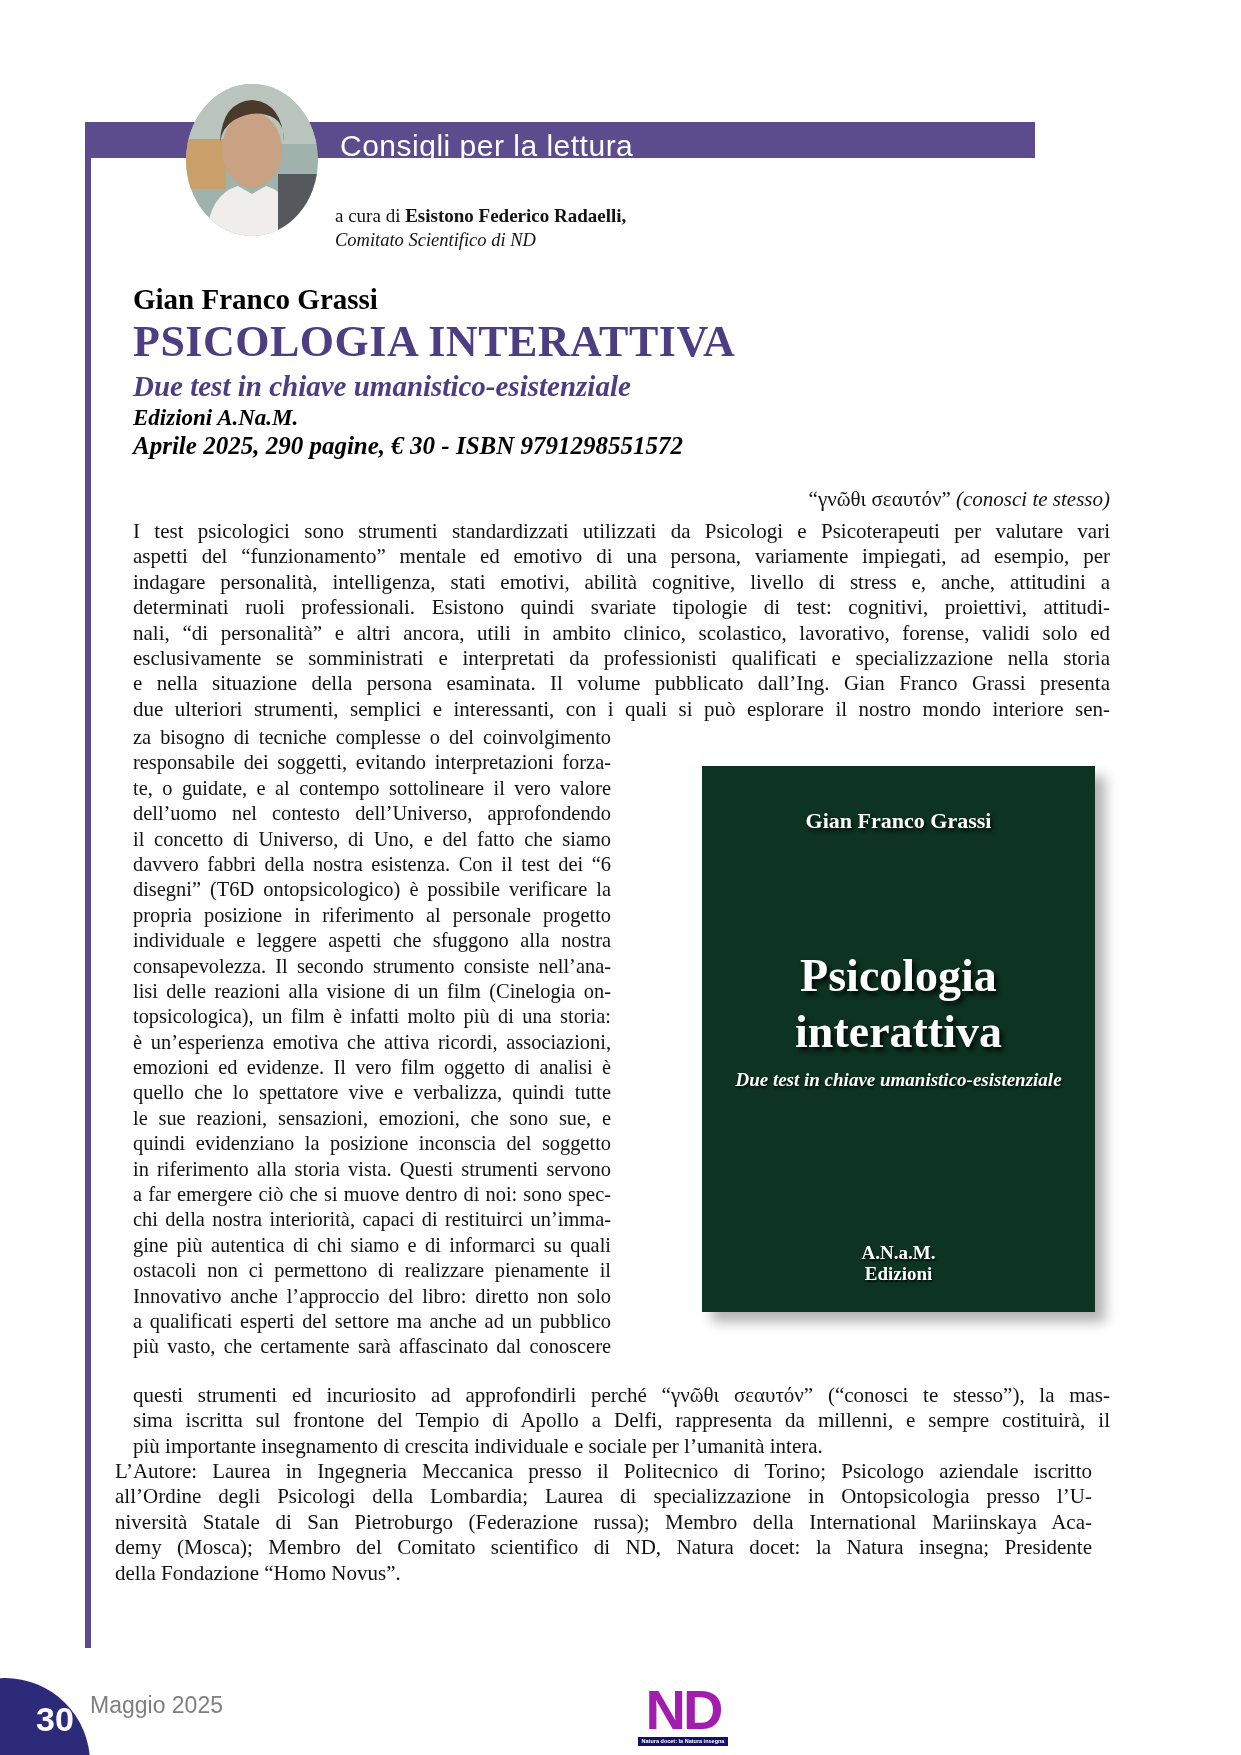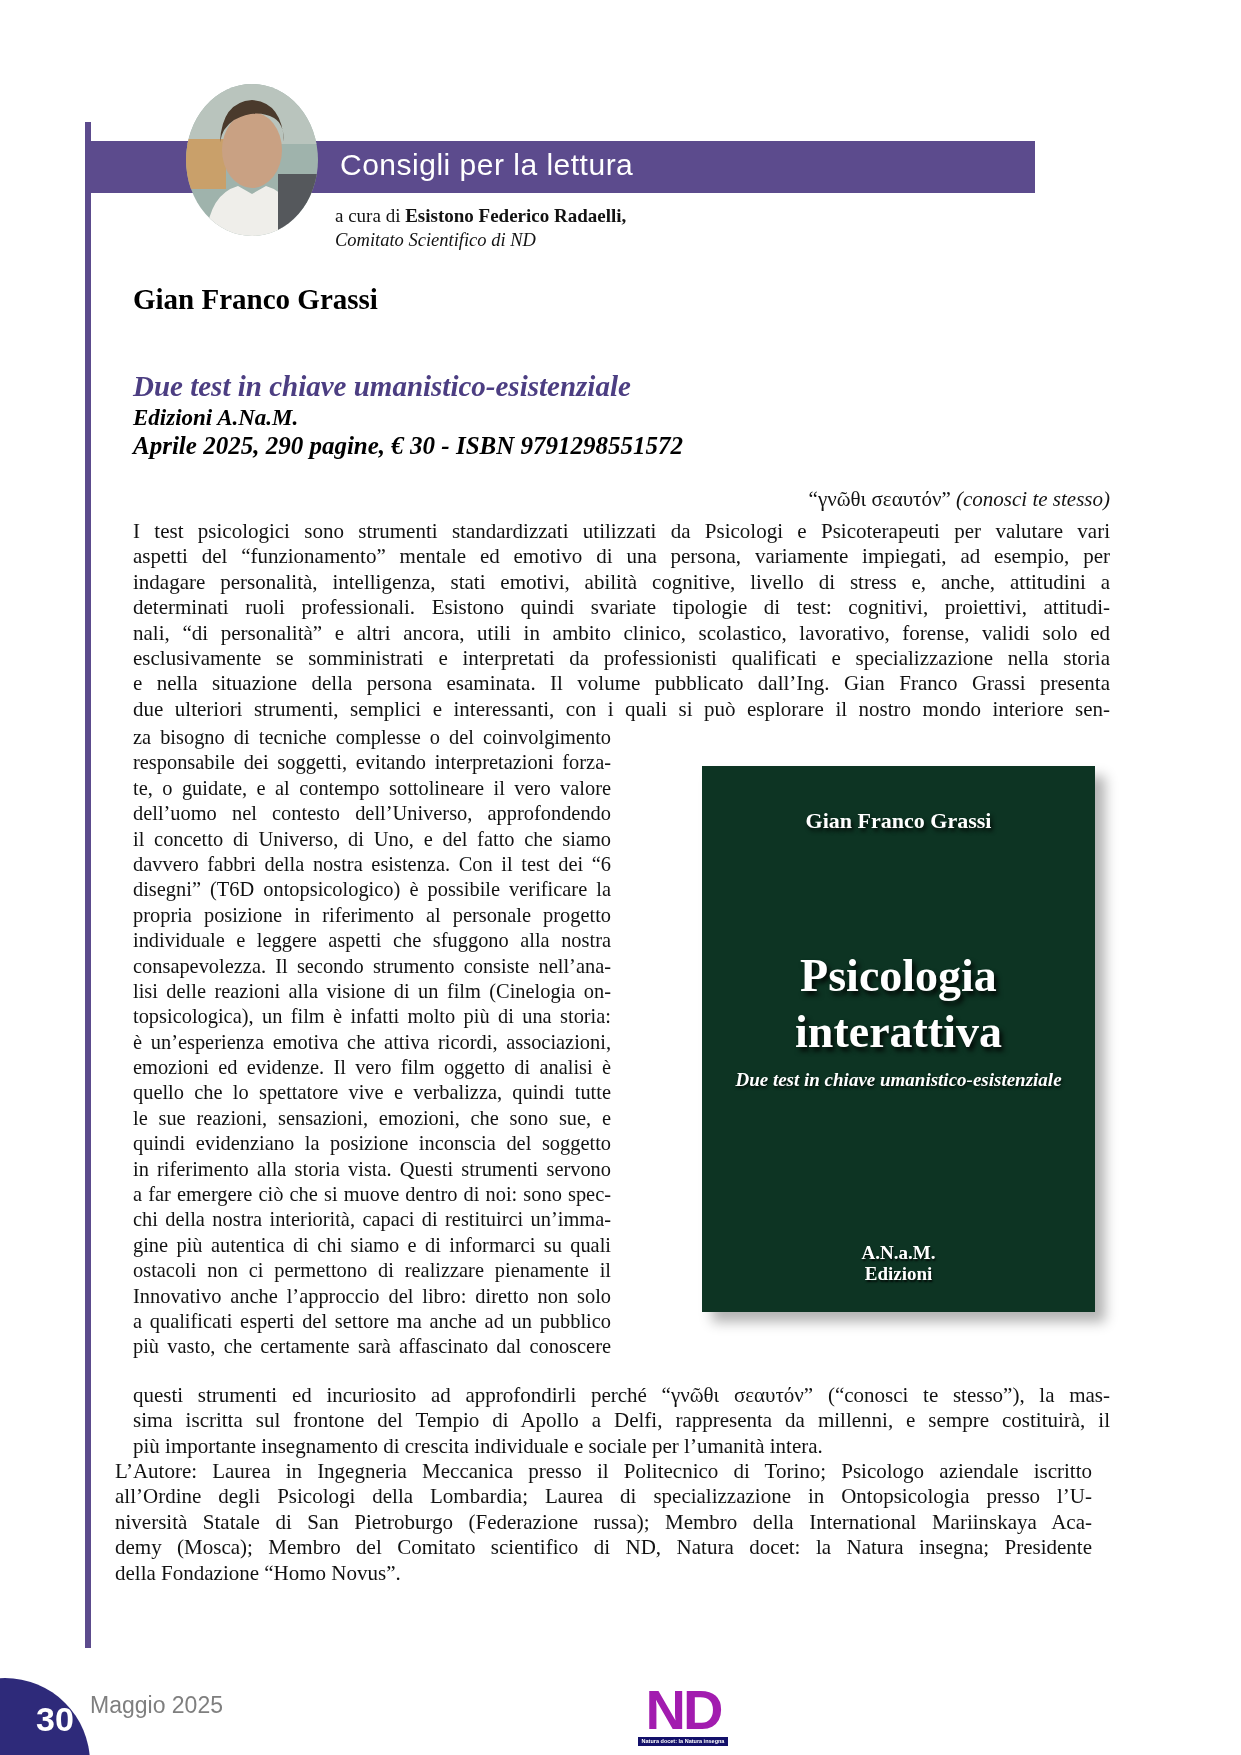--- a/index.html
+++ b/index.html
@@ -5,21 +5,21 @@
   html,body { margin:0; padding:0; background:#e8e8e8; }
   .page {
     position:relative; width:1241px; height:1755px; margin:0 auto;
     background:#ffffff; overflow:hidden;
     font-family:"Liberation Serif","DejaVu Serif",serif; color:#121212;
   }
   .abs { position:absolute; }
 
   
   .left-rule { left:85px; top:122px; width:6px; height:1526px; background:#5c4b8d; }
-  .banner { left:85px; top:122px; width:950px; height:52px; background:#5c4b8d;margin-top:19px; }
+  .banner { left:85px; top:122px; width:950px; height:36px; background:#5c4b8d; }
   .banner-title {
     position:absolute; left:255px; top:7px;
     font-family:"Liberation Sans","DejaVu Sans",sans-serif;
     font-size:30px; color:#ffffff; letter-spacing:0.5px;
   }
   .photo { left:186px; top:84px; width:132px; height:152px; border-radius:50%; overflow:hidden; }
   .curator { left:335px; top:204px; width:520px; font-size:19px; line-height:24px; }
   .curator .aff { font-style:italic; font-size:18.5px; }
 
   
@@ -112,20 +112,21 @@
       <rect x="92" y="90" width="40" height="62" fill="#55585c"></rect>
     </svg>
   </div>
 
   <div class="abs curator">
     <div><span>a cura di </span><b>Esistono Federico Radaelli,</b></div>
     <div class="aff">Comitato Scientifico di ND</div>
   </div>
 
   <div class="abs book-author">Gian Franco Grassi</div>
+  <div class="abs book-title">PSICOLOGIA INTERATTIVA</div>
   <div class="abs book-subtitle">Due test in chiave umanistico-esistenziale</div>
   <div class="abs book-publisher">Edizioni A.Na.M.</div>
   <div class="abs book-details">Aprile 2025, 290 pagine, € 30 - ISBN 9791298551572</div>
 
   <div class="abs epigraph">
     <span>“γνῶθι σεαυτόν”</span><span class="it"> (conosci te stesso)</span>
   </div>
 
   <div class="abs textblock intro">
       <div class="tline">I test psicologici sono strumenti standardizzati utilizzati da Psicologi e Psicoterapeuti per valutare vari</div>

